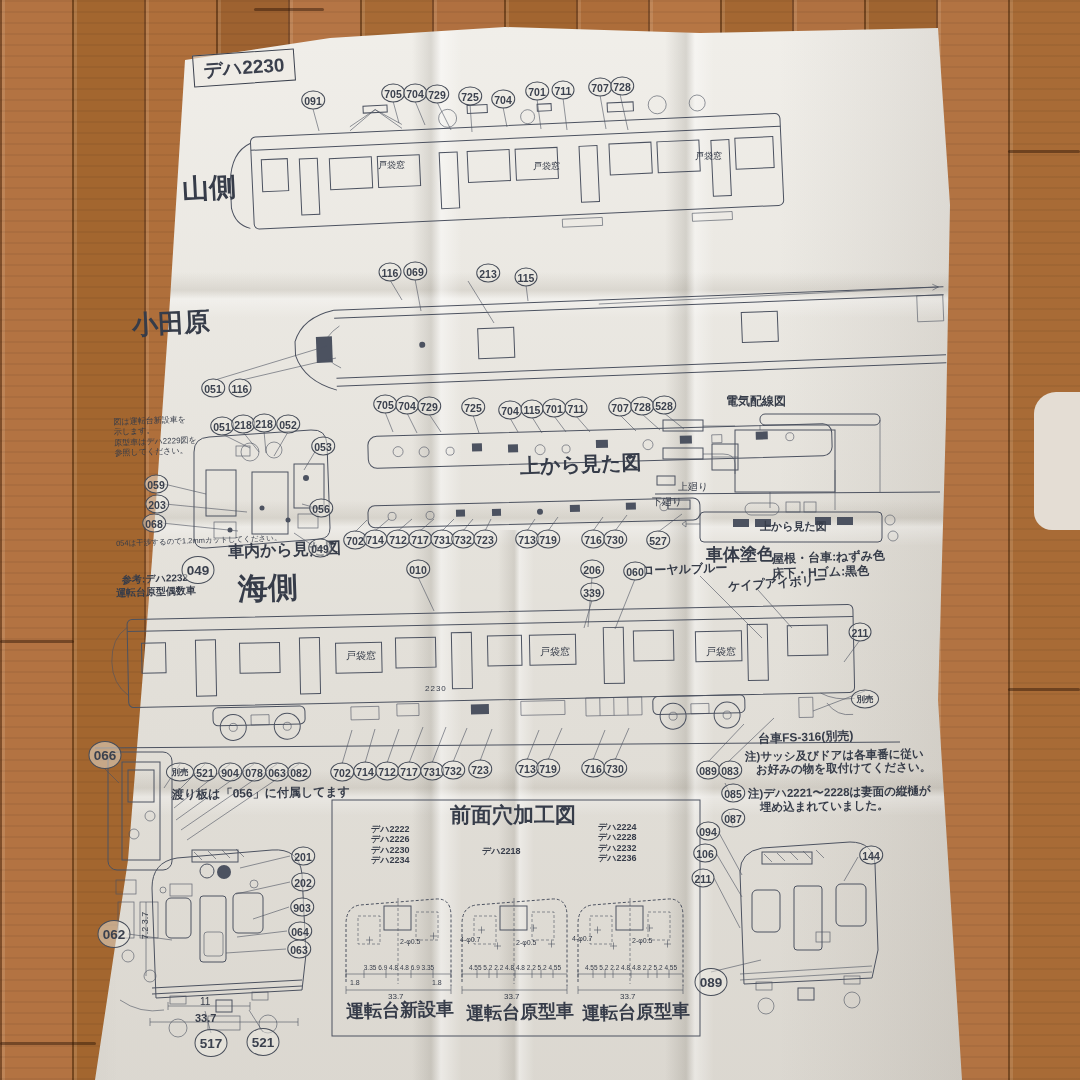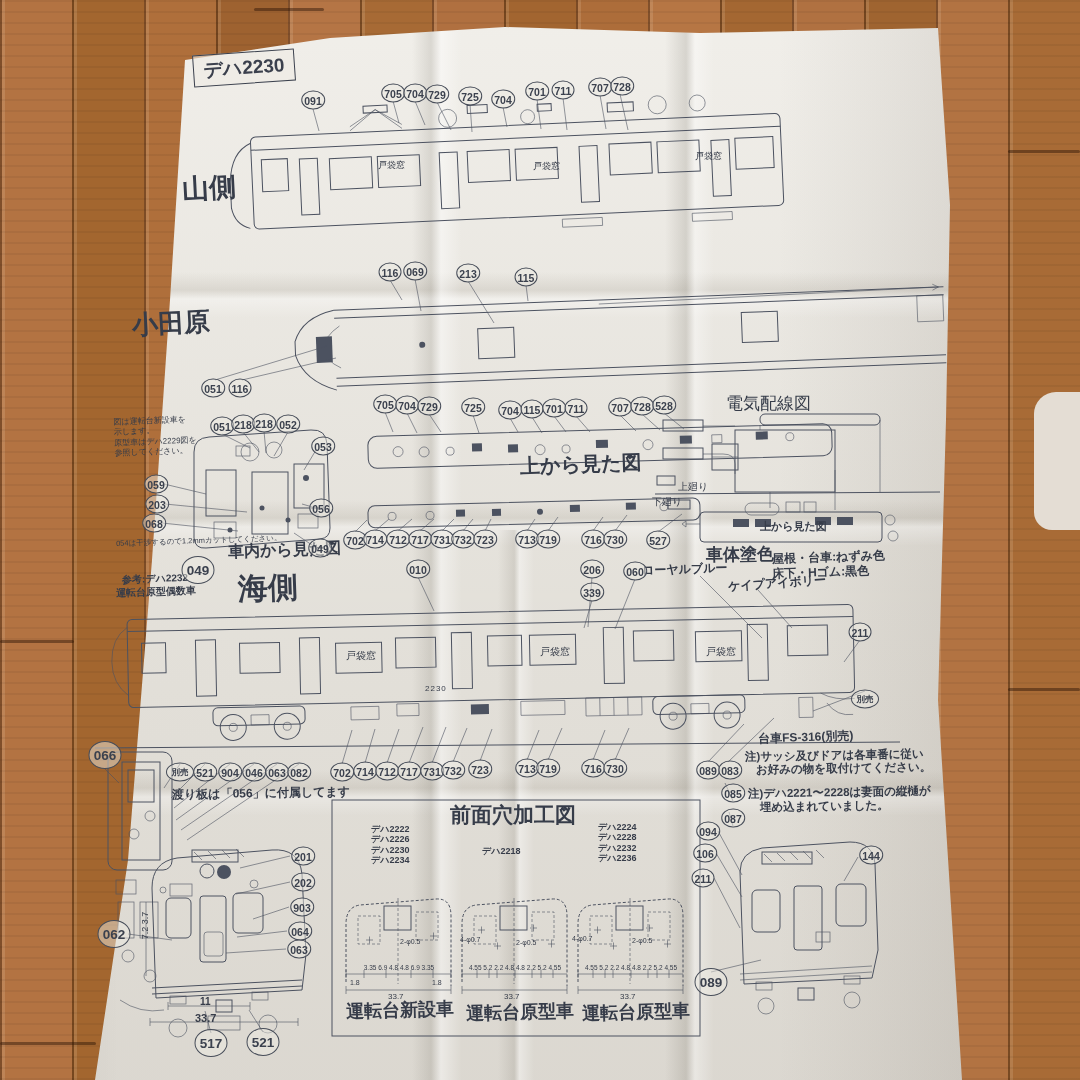--- a/index.html
+++ b/index.html
@@ -326,21 +326,21 @@
       </g>
     </svg>
 
     <div class="titlebox">デハ2230</div>
 
     <span class="jp" style="left:182px;top:172px;font-size:27px;font-weight:700;transform:rotate(-3deg)">山側</span>
     <span class="jp" style="left:132px;top:308px;font-size:26px;font-weight:700;transform:rotate(-3deg)">小田原</span>
     <span class="jp" style="left:520px;top:452px;font-size:20px;font-weight:700;transform:rotate(-2deg)">上から見た図</span>
     <span class="jp" style="left:228px;top:540px;font-size:16px;font-weight:700;transform:rotate(-2deg)">車内から見た図</span>
     <span class="jp" style="left:238px;top:570px;font-size:30px;font-weight:700;transform:rotate(-2deg)">海側</span>
-    <span class="jp" style="left:726px;top:394px;font-size:17px;font-weight:400">電気配線図</span>
+    <span class="jp" style="left:726px;top:394px;font-size:12px;font-weight:700">電気配線図</span>
     <span class="jp" style="left:678px;top:481px;font-size:10px">上廻り</span>
     <span class="jp" style="left:652px;top:496px;font-size:10px">下廻り</span>
     <span class="jp" style="left:760px;top:520px;font-size:11px;font-weight:700">上から見た図</span>
 
     <span class="jp" style="left:706px;top:545px;font-size:17px;font-weight:700;transform:rotate(-1deg)">車体塗色</span>
     <span class="jp" style="left:772px;top:550px;font-size:12px;font-weight:700;transform:rotate(-2deg)">屋根・台車:ねずみ色</span>
     <span class="jp" style="left:772px;top:565px;font-size:12px;font-weight:700;transform:rotate(-2deg)">床下・Hゴム:黒色</span>
     <span class="jp" style="left:642px;top:562px;font-size:12px;font-weight:700;transform:rotate(-2deg)">ローヤルブルー</span>
     <span class="jp" style="left:728px;top:576px;font-size:12px;font-weight:700;transform:rotate(-4deg)">ケイプアイボリー</span>
 
@@ -400,37 +400,37 @@
     <span class="jp" style="left:432px;top:979px;font-size:7px">1.8</span>
     <span class="jp" style="left:388px;top:992px;font-size:8px">33.7</span>
     <span class="jp" style="left:504px;top:992px;font-size:8px">33.7</span>
     <span class="jp" style="left:620px;top:992px;font-size:8px">33.7</span>
 
     <span class="jp" style="left:346px;top:1000px;font-size:18px;font-weight:700;transform:rotate(-1.5deg)">運転台新設車</span>
     <span class="jp" style="left:466px;top:1002px;font-size:18px;font-weight:700;transform:rotate(-1.5deg)">運転台原型車</span>
     <span class="jp" style="left:582px;top:1002px;font-size:18px;font-weight:700;transform:rotate(-1.5deg)">運転台原型車</span>
 
     <span class="jp" style="left:132px;top:920px;font-size:9px;transform:rotate(-90deg)">7.2 3.7</span>
-    <span class="jp" style="left:200px;top:996px;font-size:10px;font-weight:700">11</span>
+    <span class="jp" style="left:200px;top:996px;font-size:10px;font-weight:400">11</span>
     <span class="jp" style="left:195px;top:1012px;font-size:11px;font-weight:700">33.7</span>
 
     <span class="pn" style="left:313px;top:100px">091</span>
     <span class="pn" style="left:393px;top:93px">705</span>
     <span class="pn" style="left:415px;top:93px">704</span>
     <span class="pn" style="left:437px;top:94px">729</span>
     <span class="pn" style="left:470px;top:96px">725</span>
     <span class="pn" style="left:503px;top:99px">704</span>
     <span class="pn" style="left:537px;top:91px">701</span>
     <span class="pn" style="left:563px;top:90px">711</span>
     <span class="pn" style="left:600px;top:87px">707</span>
     <span class="pn" style="left:622px;top:86px">728</span>
 
     <span class="pn" style="left:390px;top:272px">116</span>
     <span class="pn" style="left:415px;top:271px">069</span>
-    <span class="pn" style="left:468px;top:273px">213</span>
+    <span class="pn" style="left:488px;top:273px">213</span>
     <span class="pn" style="left:526px;top:277px">115</span>
     <span class="pn" style="left:213px;top:388px">051</span>
     <span class="pn" style="left:240px;top:388px">116</span>
 
     <span class="pn" style="left:385px;top:404px">705</span>
     <span class="pn" style="left:407px;top:405px">704</span>
     <span class="pn" style="left:429px;top:406px">729</span>
     <span class="pn" style="left:473px;top:407px">725</span>
     <span class="pn" style="left:510px;top:410px">704</span>
     <span class="pn" style="left:532px;top:409px">115</span>
@@ -491,21 +491,21 @@
     <span class="pn" style="left:708px;top:831px">094</span>
     <span class="pn" style="left:705px;top:853px">106</span>
     <span class="pn" style="left:703px;top:878px">211</span>
     <span class="pn" style="left:871px;top:855px">144</span>
     <span class="pn big" style="left:711px;top:982px">089</span>
 
     <span class="pn big" style="left:105px;top:755px">066</span>
     <span class="pn sold" style="left:180px;top:772px">別売</span>
     <span class="pn" style="left:205px;top:772px">521</span>
     <span class="pn" style="left:230px;top:772px">904</span>
-    <span class="pn" style="left:254px;top:772px">046</span>
+    <span class="pn" style="left:254px;top:772px">078</span>
     <span class="pn" style="left:277px;top:772px">063</span>
     <span class="pn" style="left:299px;top:772px">082</span>
 
     <span class="pn big" style="left:114px;top:934px">062</span>
     <span class="pn" style="left:303px;top:856px">201</span>
     <span class="pn" style="left:303px;top:882px">202</span>
     <span class="pn" style="left:302px;top:907px">903</span>
     <span class="pn" style="left:300px;top:931px">064</span>
     <span class="pn" style="left:299px;top:949px">063</span>
     <span class="pn big" style="left:211px;top:1043px">517</span>

